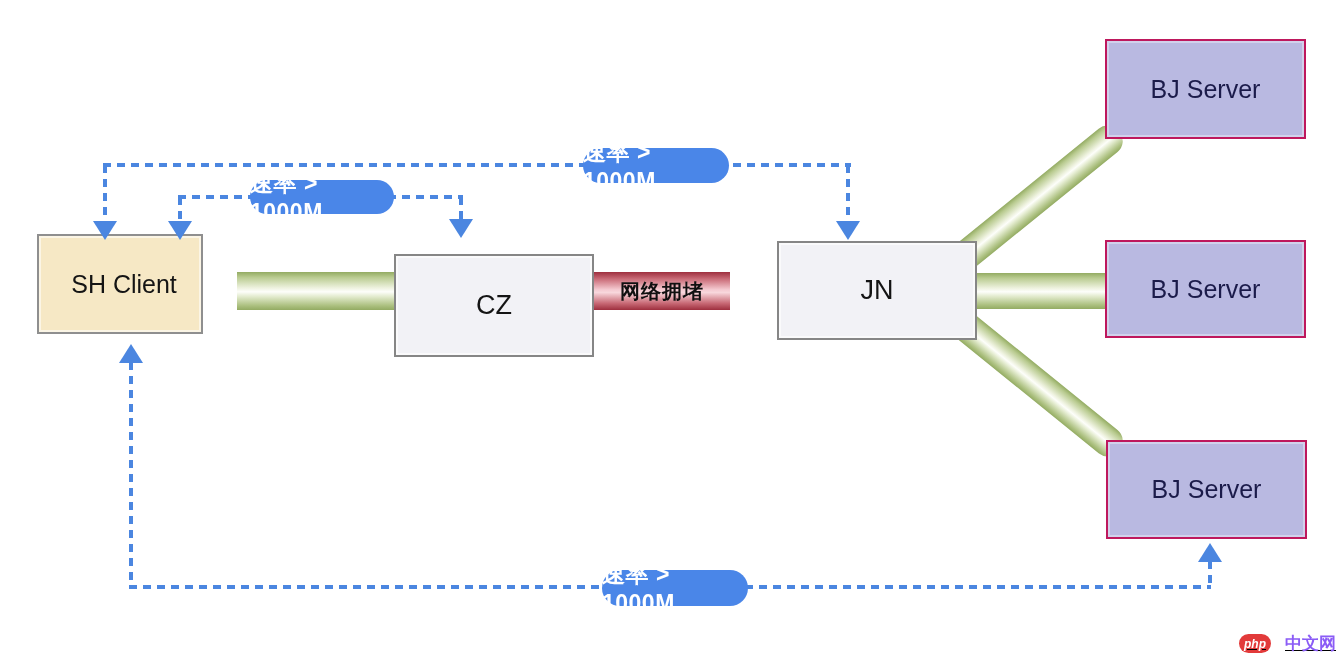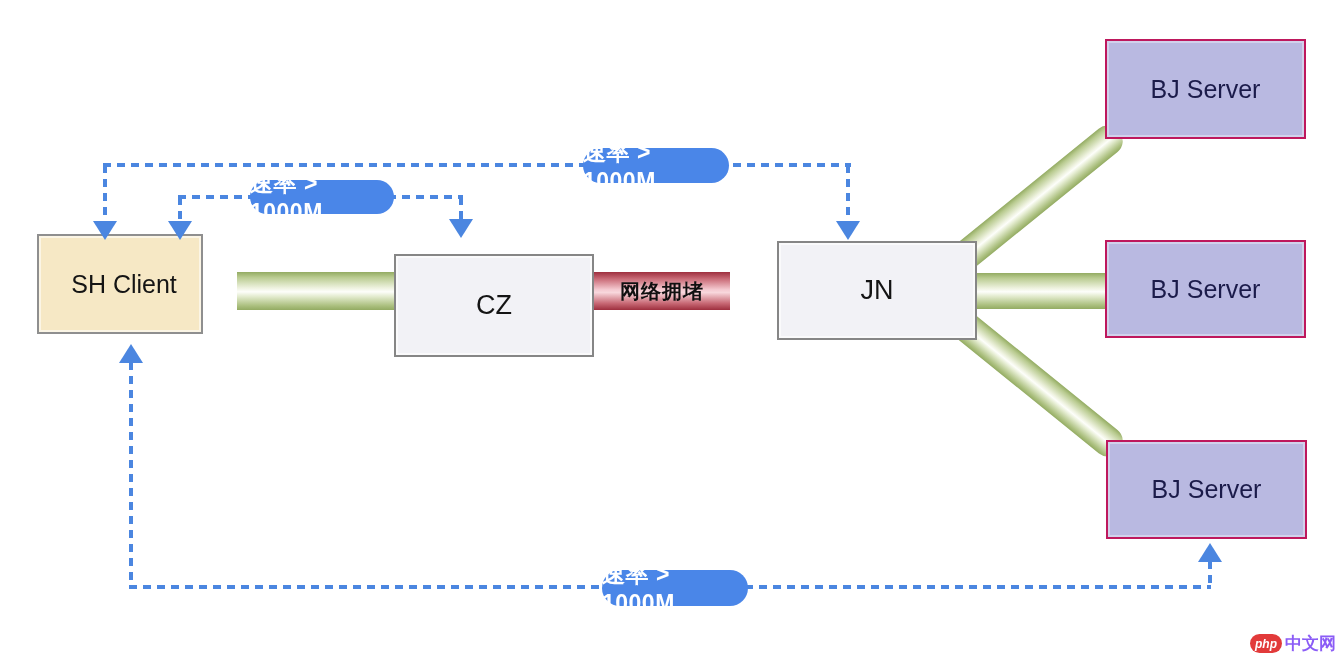--- a/index.html
+++ b/index.html
@@ -50,21 +50,21 @@
   .arr-up{border-left:12px solid transparent;border-right:12px solid transparent;border-bottom:19px solid #4b86e0;}
   
   .pill{
     position:absolute;z-index:5;display:flex;align-items:center;justify-content:center;
     background:#4a86e8;color:#ffffff;border-radius:18px;
     font-size:23px;font-weight:bold;letter-spacing:0.5px;
   }
   
   .watermark{
     position:absolute;right:4px;bottom:3px;z-index:6;
-    display:flex;align-items:center;gap:3px;
+    display:flex;align-items:center;gap:14px;text-decoration:underline;
   }
   .wm-logo{
     width:32px;height:19px;background:#e23a3a;border-radius:10px;
     display:flex;align-items:center;justify-content:center;
     color:#ffffff;font-size:12px;font-weight:bold;font-style:italic;
   }
   .wm-text{color:#8b5cf6;font-size:17px;font-weight:bold;}
 </style>
 </head>
 <body>

